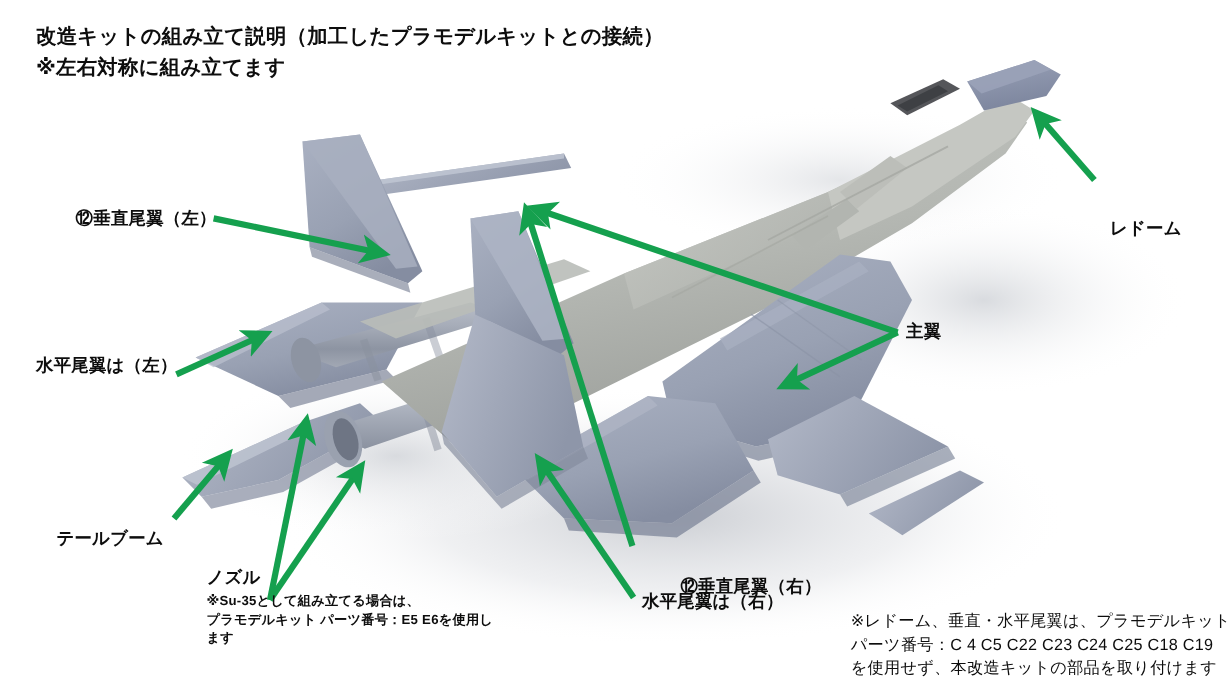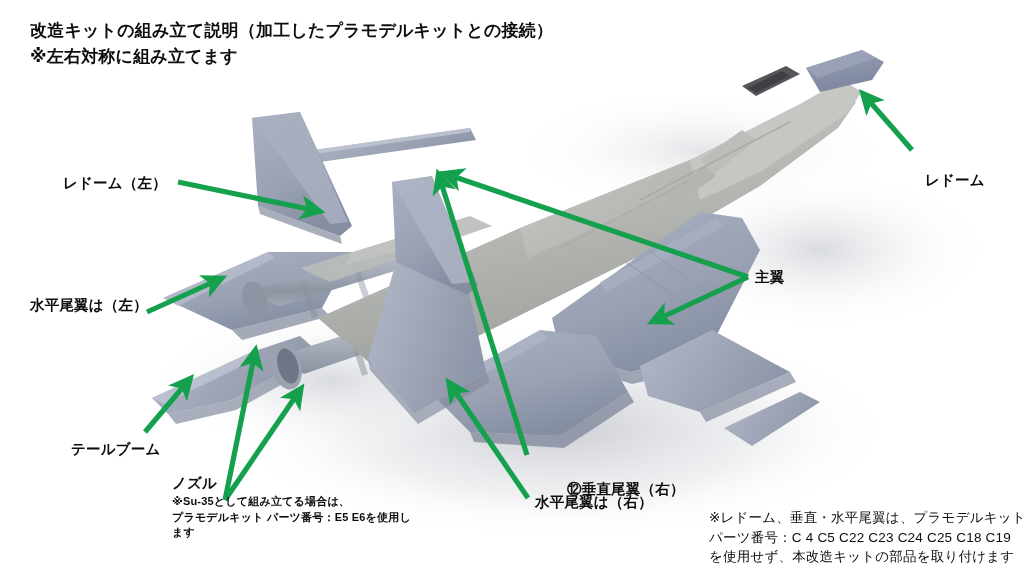--- a/index.html
+++ b/index.html
@@ -30,24 +30,24 @@
     white-space:pre;
     line-height:1.35;
   }
   #title-line1{left:30px;top:20px;font-size:17px;}
   #title-line2{left:30px;top:46px;font-size:17px;}
 
   .lbl{font-size:14.5px;font-weight:bold;}
 
   #lbl-vtail-l{left:63px;top:174px;}
   #lbl-htail-l{left:30px;top:296px;}
-  #lbl-tailboom{left:71px;top:440px;}
-  #lbl-nozzle{left:172px;top:474px;}
+  #lbl-tailboom{left:47px;top:440px;}
+  #lbl-nozzle{left:172px;top:474px;font-family:Liberation Mono, monospace;}
   #note-nozzle{left:172px;top:494px;font-size:11px;line-height:1.42;font-weight:bold;}
-  #lbl-radome{left:925px;top:171px;}
+  #lbl-radome{left:925px;top:182px;}
   #lbl-mainwing{left:755px;top:268px;}
   #lbl-vtail-r{left:567px;top:452px;margin-top:28px;}
   #lbl-htail-r{left:535px;top:493px;}
   #note-parts{left:673px;top:508px;font-size:13.5px;line-height:1.45;font-weight:normal;margin-left:36px;}
 </style>
 </head>
 <body>
 
 <div id="page">
 
@@ -210,21 +210,21 @@
         <line x1="748" y1="277" x2="654" y2="321"></line>
         <line x1="527" y1="455" x2="439" y2="176"></line>
         <line x1="528" y1="498" x2="450" y2="384"></line>
       </g>
     </svg>
   </div>
 
   <div class="txt" id="title-line1">改造キットの組み立て説明（加工したプラモデルキットとの接続）</div>
   <div class="txt" id="title-line2">※左右対称に組み立てます</div>
 
-  <div class="txt lbl" id="lbl-vtail-l">レドーム（左）</div>
+  <div class="txt lbl" id="lbl-vtail-l">⑫垂直尾翼（左）</div>
 
   <div class="txt lbl" id="lbl-htail-l">水平尾翼は（左）</div>
 
   <div class="txt lbl" id="lbl-tailboom">テールブーム</div>
 
   <div class="txt lbl" id="lbl-nozzle">ノズル</div>
   <div class="txt" id="note-nozzle">※Su-35として組み立てる場合は、
 プラモデルキット パーツ番号：E5 E6を使用し
 ます</div>
 

